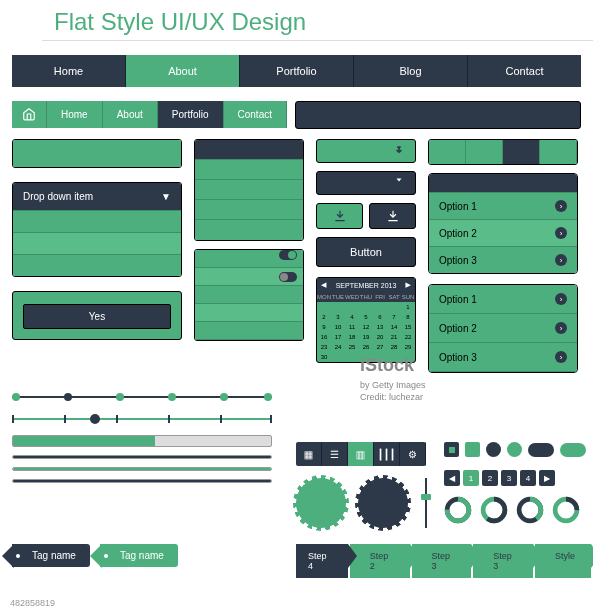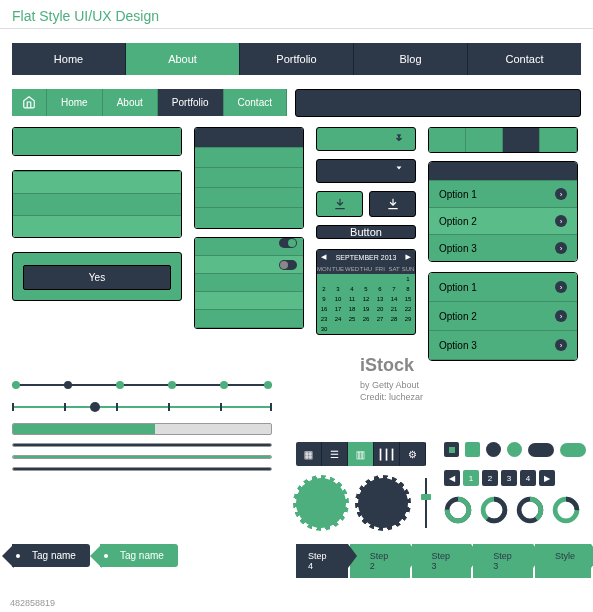--- a/index.html
+++ b/index.html
@@ -1,17 +1,17 @@
 <!DOCTYPE html>
 <html><head>
 <meta charset="utf-8">
 <style>
 * { margin: 0; padding: 0; box-sizing: border-box; font-family: Arial, sans-serif; }
 body { width: 593px; height: 612px; background: #fff; position: relative; font-size: 11px; }
-.title { color: #4caf7d; font-size: 14px; font-weight: 300; padding: 8px 0 4px 12px; border-bottom: 1px solid #ddd; }
+.title { color: #4caf7d; font-size: 24px; font-weight: 300; padding: 8px 0 4px 12px; border-bottom: 1px solid #ddd; margin-left: 42px; }
 .nav1 { display: flex; margin: 14px 12px 0; }
 .nav1 .item { flex: 1; background: #2d3849; color: #fff; text-align: center; padding: 10px 0; font-size: 11px; border-right: 1px solid #1a2333; cursor: pointer; }
 .nav1 .item.active { background: #4caf7d; }
 .nav1 .item:last-child { border-right: none; }
 .row2 { display: flex; margin: 14px 12px 0; gap: 0; align-items: flex-start; }
 .nav2 { display: flex; }
 .nav2 .item { background: #4caf7d; color: #fff; padding: 8px 14px; font-size: 10px; border-right: 1px solid #3d9066; cursor: pointer; }
 .nav2 .item.active { background: #2d3849; }
 .nav2 .home-icon { padding: 6px 10px; }
 .search2 { flex: 1; margin-left: 8px; background: #2d3849; height: 28px; border-radius: 3px; border: 1px solid #000; }
@@ -39,21 +39,21 @@
 .accordion .it:nth-child(even) { background: #5abc88; }
 .toggle-s { position: absolute; right: 6px; width: 18px; height: 10px; background: #2d3849; border-radius: 5px; }
 .toggle-s::after { content: ''; position: absolute; width: 8px; height: 8px; background: #4caf7d; border-radius: 50%; top: 1px; right: 1px; }
 .toggle-s.off::after { left: 1px; right: auto; background: #888; }
 .btn-dl { background: #4caf7d; border: 1px solid #000; border-radius: 3px; height: 24px; display: flex; align-items: center; justify-content: flex-end; padding: 0 10px; margin-bottom: 8px; cursor: pointer; }
 .btn-dl.dark { background: #2d3849; }
 .dl-pair { display: flex; gap: 6px; margin-bottom: 8px; }
 .dl-pair .b { flex: 1; height: 26px; border: 1px solid #000; border-radius: 3px; display: flex; align-items: center; justify-content: center; cursor: pointer; }
 .dl-pair .b.g { background: #4caf7d; }
 .dl-pair .b.d { background: #2d3849; }
-.big-btn { background: #2d3849; color: #fff; border: 1px solid #000; border-radius: 3px; text-align: center; padding: 0 0; font-size: 11px; cursor: pointer; }
+.big-btn { background: #2d3849; color: #fff; border: 1px solid #000; border-radius: 3px; text-align: center; padding: 8px 0; font-size: 11px; cursor: pointer; }
 .tabs-c { display: flex; border: 1px solid #000; border-radius: 3px; overflow: hidden; margin-bottom: 8px; }
 .tabs-c .t { flex: 1; height: 24px; background: #4caf7d; border-right: 1px solid #3d9066; cursor: pointer; }
 .tabs-c .t.act { background: #2d3849; }
 .opt-list { border: 1px solid #000; border-radius: 4px; overflow: hidden; }
 .opt-list .hd { background: #2d3849; height: 18px; }
 .opt-list .o { background: #4caf7d; padding: 7px 10px; font-size: 10px; display: flex; justify-content: space-between; align-items: center; border-top: 1px solid #3d9066; cursor: pointer; }
 .opt-list .o:nth-child(odd) { background: #5abc88; }
 .opt-list2 { border: 1px solid #000; border-radius: 4px; overflow: hidden; }
 .opt-list2 .o { background: #4caf7d; padding: 8px 10px; font-size: 10px; display: flex; justify-content: space-between; align-items: center; border-bottom: 1px solid #3d9066; cursor: pointer; }
 .arrow-r { width: 12px; height: 12px; background: #2d3849; border-radius: 50%; display: flex; align-items: center; justify-content: center; color: #fff; font-size: 8px; }
@@ -149,20 +149,24 @@
   <div class="search2"></div>
 </div>
 
 <div class="col-wrap">
   <div class="col1">
     <div class="searchbox">
       <input style="">
 
     </div>
     <div class="dropdown">
+      <div class="head">
+        <span>Drop down item</span>
+        <span>▼</span>
+      </div>
       <div class="opt"></div>
       <div class="opt"></div>
       <div class="opt"></div>
     </div>
     <div class="dialog">
       <div class="btns">
         <div class="btn">Yes</div>
       </div>
     </div>
   </div>
@@ -420,17 +424,17 @@
 
 <div class="steps" id="steps">
     <div class="step done">Step 4</div>
     <div class="step">Step 2</div>
     <div class="step">Step 3</div>
     <div class="step">Step 3</div>
     <div class="step">Style</div>
   </div>
 
 <div class="wm-txt">iStock</div>
-<div class="wm-cred">by Getty About</div>
+<div class="wm-cred">by Getty Images</div>
 <div class="wm-cred" style="top:392px">Credit: luchezar</div>
 
 <div class="footer-id">482858819</div>
 <div class="footer-sig"></div>
 
 </body></html>

